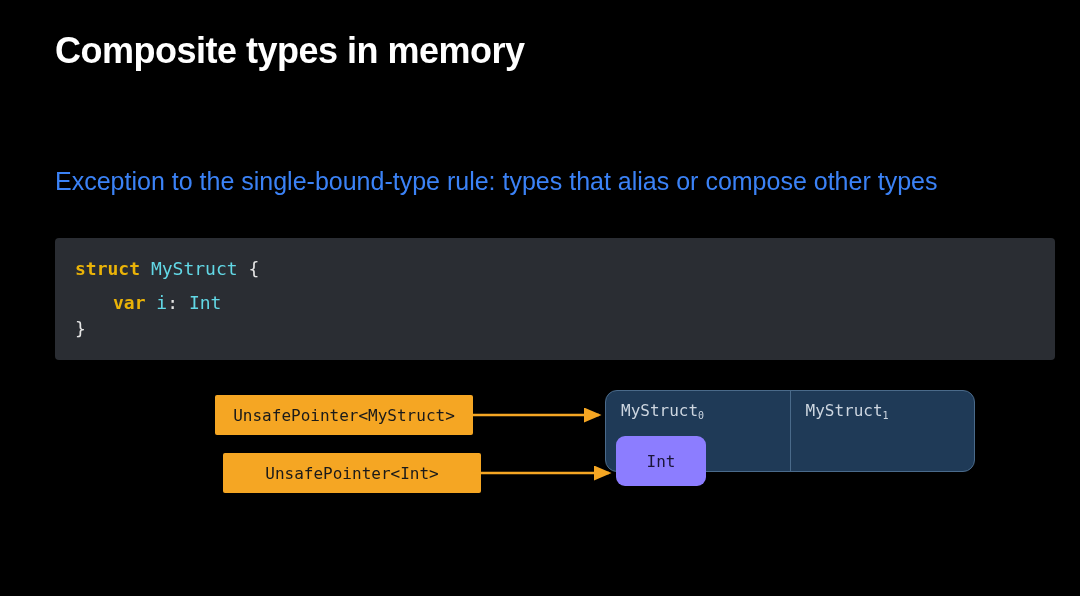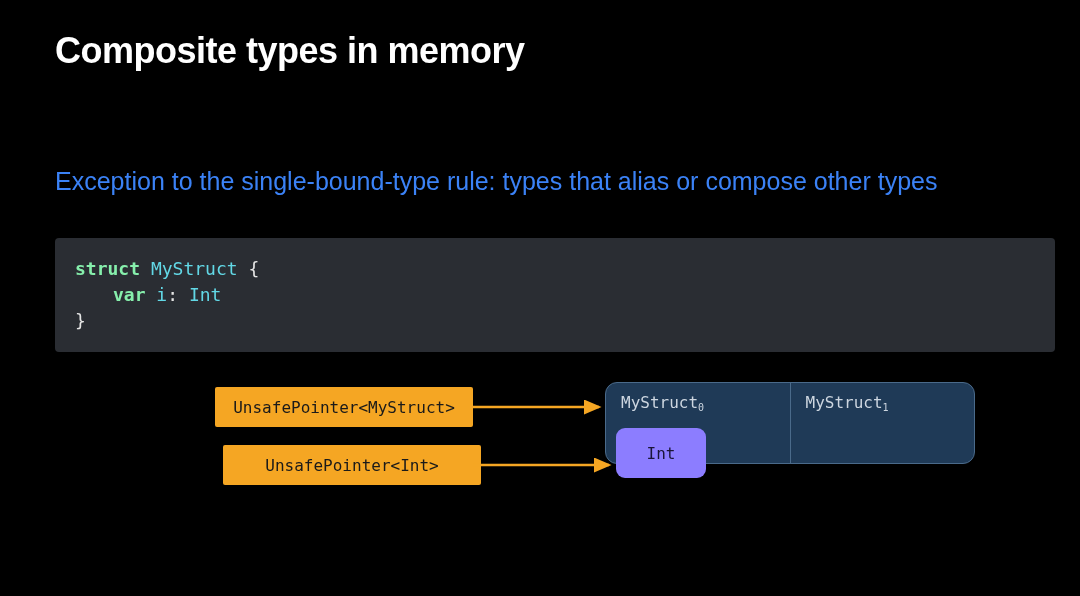--- a/index.html
+++ b/index.html
@@ -28,21 +28,21 @@
   .codeblock {
     background: #2a2d33;
     border-radius: 4px;
     margin-top: 42px;
     padding: 18px 20px 18px 20px;
     font-family: "SF Mono", Menlo, Consolas, monospace;
     font-size: 18px;
     line-height: 1.45;
     color: #ddd;
   }
-  .tok-keyword { color: #86efac; font-weight: 700; }
+  .tok-keyword { color: #eab308; font-weight: 700; }
   .tok-typename { color: #62d8e6; }
   .tok-var { color: #62d8e6; }
   .tok-plain { color: #e5e5e5; }
 
   .diagram {
     position: relative;
     margin-top: 35px;
     height: 140px;
   }
 
@@ -115,21 +115,21 @@
 <div class="slide">
 
   <h1 class="title">Composite types in memory</h1>
 
   <p class="subtitle">Exception to the single-bound-type rule: types that alias or compose other types</p>
 
   <div class="codeblock">
     <div>
       <span class="tok-keyword">struct</span><span class="tok-plain"> </span><span class="tok-typename">MyStruct</span><span class="tok-plain"> </span><span class="tok-plain">{</span>
     </div>
-    <div style="padding-left: 38px;">
+    <div style="padding-left: 38px; margin-top: 8px;">
       <span class="tok-keyword">var</span><span class="tok-plain"> </span><span class="tok-var">i</span><span class="tok-plain">:</span><span class="tok-plain"> </span><span class="tok-typename">Int</span>
     </div>
     <div>
       <span class="tok-plain">}</span>
     </div>
   </div>
 
   <div class="diagram">
 
     <div class="pill orange orange1">

